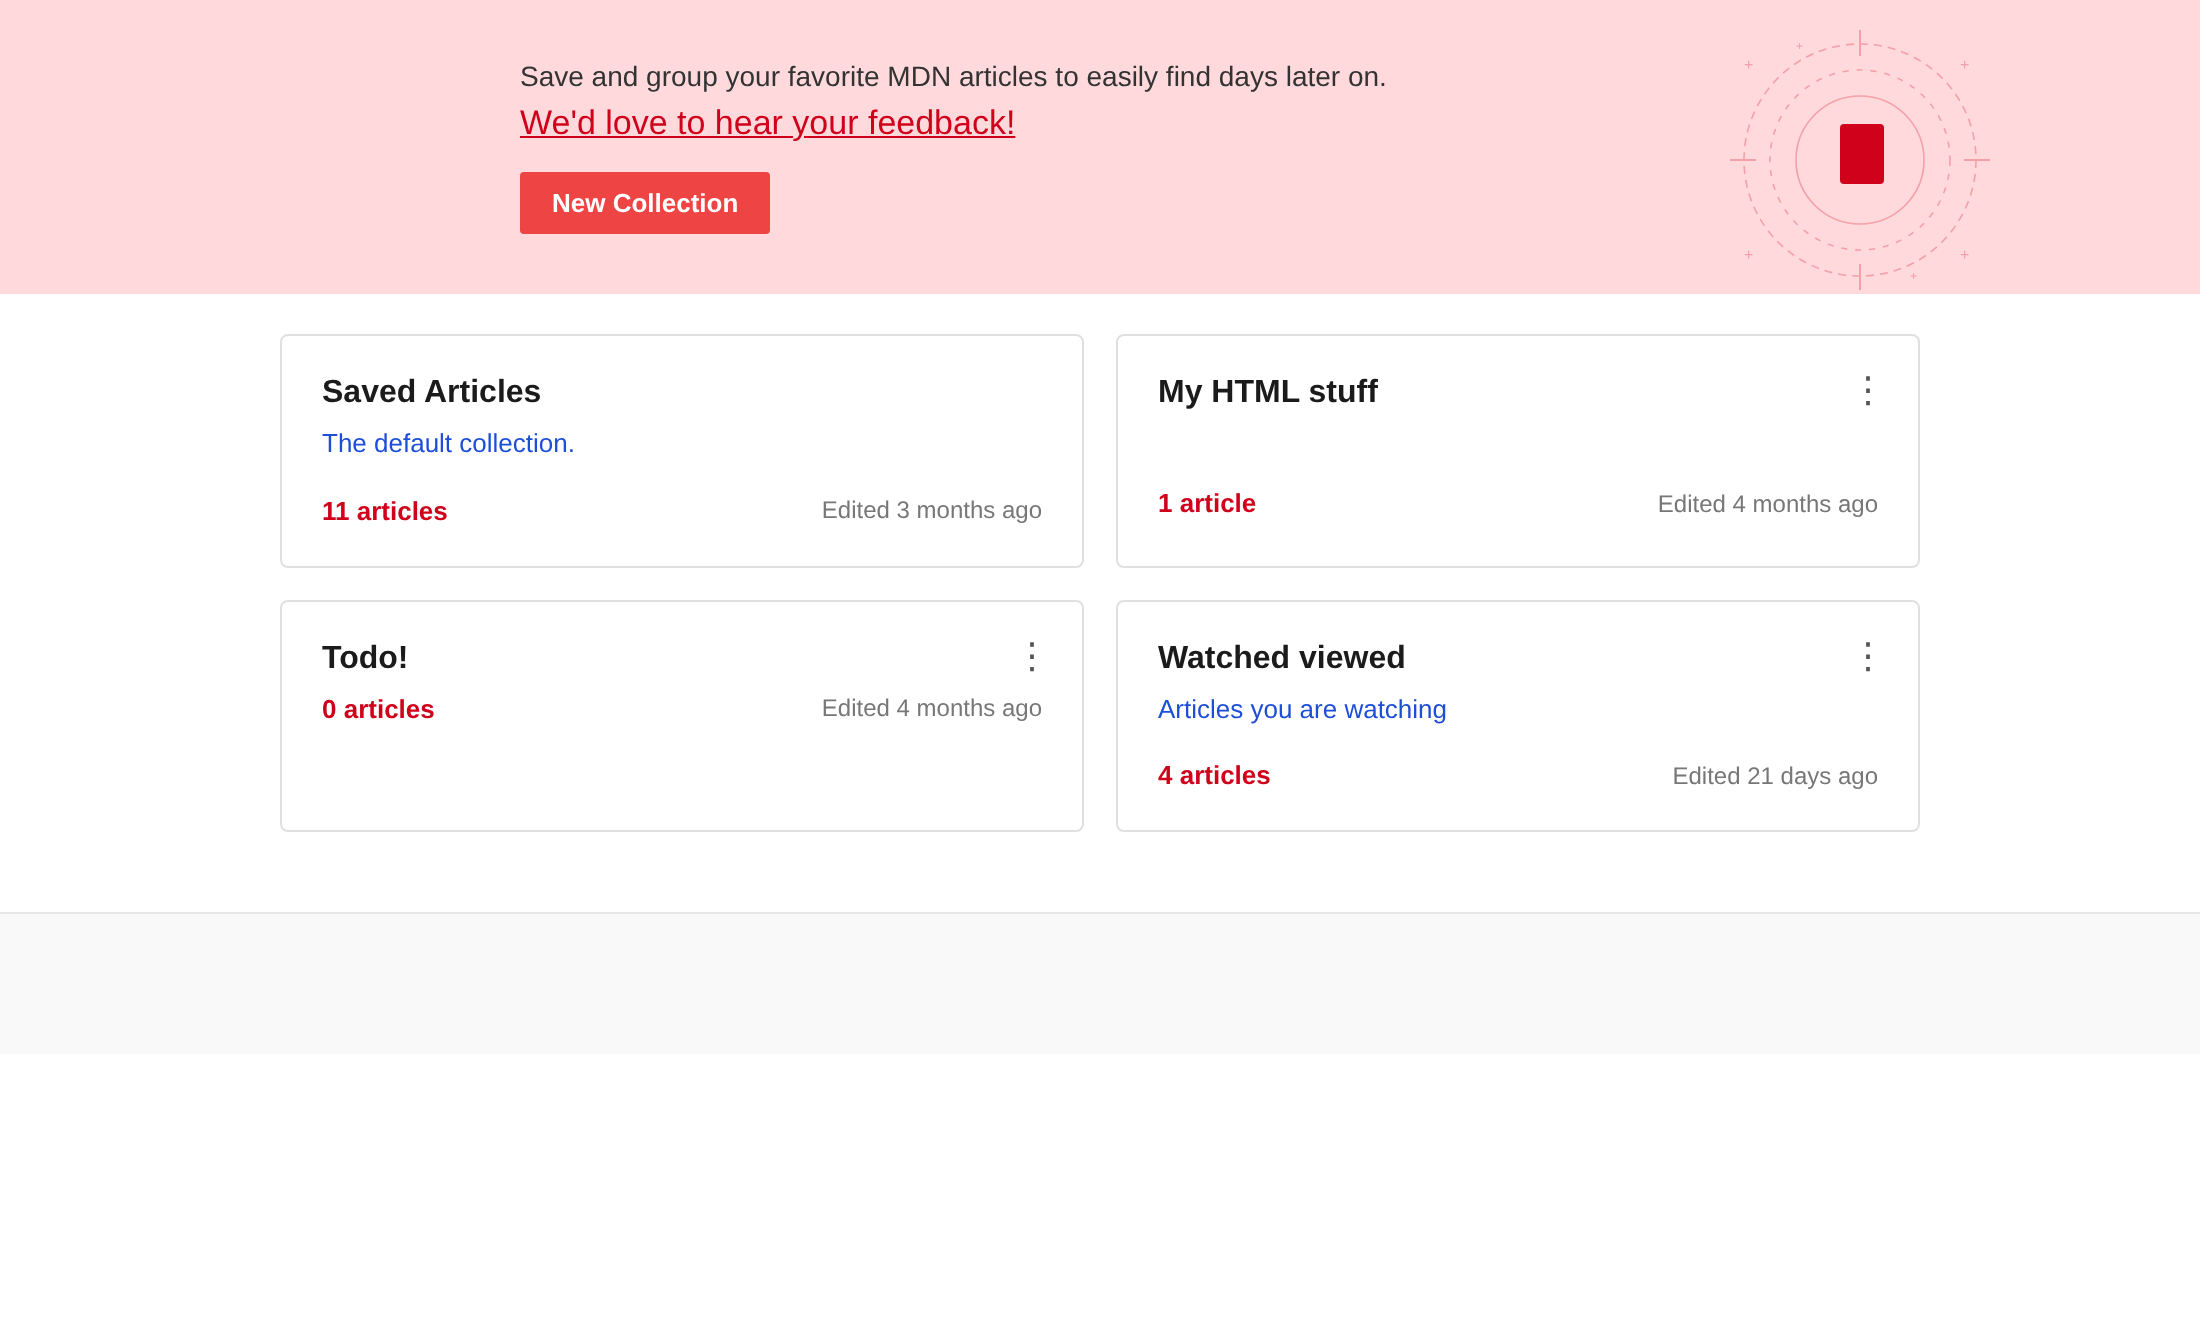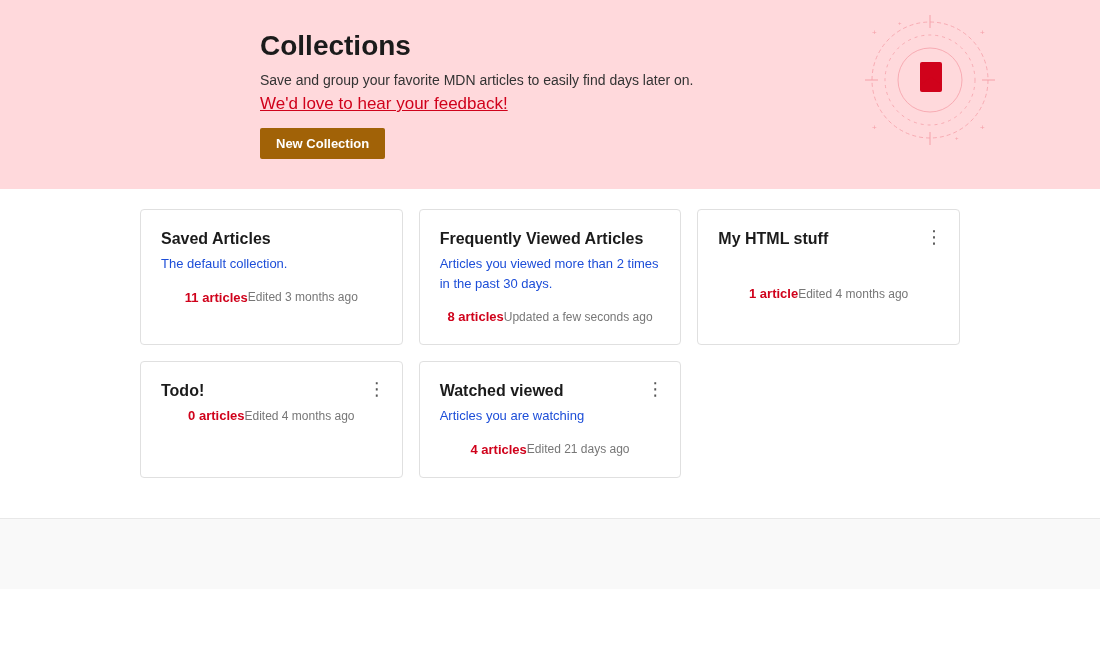--- a/index.html
+++ b/index.html
@@ -13,21 +13,21 @@
       overflow: hidden;
       min-height: 140px;
     }
     .hero-content { position: relative; z-index: 2; }
     .hero h1 { font-size: 28px; font-weight: 700; margin-bottom: 10px; }
     .hero p { font-size: 14px; color: #333; margin-bottom: 6px; }
     .hero a { color: #d0021b; text-decoration: underline; font-size: 17px; }
     .hero-btn {
       display: inline-block;
       margin-top: 14px;
-      background: #a16207;
+      background: #ef4444;
       color: #fff;
       border: none;
       padding: 8px 16px;
       font-size: 13px;
       font-weight: 600;
       cursor: pointer;
       border-radius: 2px;
     }
     .hero-decoration {
       position: absolute;
@@ -37,36 +37,36 @@
       height: 140px;
       z-index: 1;
     }
 
     
     .main { max-width: 860px; margin: 0 auto; padding: 20px 20px 40px; }
 
     
     .collections-grid {
       display: grid;
-      grid-template-columns: 1fr 1fr 1fr;
+      grid-template-columns: 1fr 1fr;
       gap: 16px;
     }
 
     .collection-card {
       background: #fff;
       border: 1px solid #e0e0e0;
       border-radius: 4px;
       padding: 20px;
       position: relative;
     }
     .collection-card h2 { font-size: 16px; font-weight: 700; margin-bottom: 6px; }
     .collection-card .description { font-size: 13px; color: #1d4ed8; line-height: 1.5; margin-bottom: 16px; }
     .card-footer {
       display: flex;
-      justify-content: center;
+      justify-content: space-between;
       align-items: center;
       margin-top: 8px;
     }
     .article-count { color: #d0021b; font-size: 13px; font-weight: 600; }
     .edited-time { font-size: 12px; color: #777; }
     .card-menu-btn {
       position: absolute;
       top: 18px;
       right: 16px;
       background: none;
@@ -82,21 +82,20 @@
       background: #f9f9f9;
       border-top: 1px solid #e8e8e8;
       padding: 40px 60px 30px;
     }
   </style>
 </head>
 <body>
 
 <div class="hero">
   <div class="hero-content">
-    <h1>Collections</h1>
     <p>Save and group your favorite MDN articles to easily find days later on.</p>
     <a href="#">We'd love to hear your feedback!</a>
     <br>
     <button class="hero-btn">New Collection</button>
   </div>
 
   <svg class="hero-decoration" viewBox="0 0 200 140" xmlns="http://www.w3.org/2000/svg">
 
     <circle cx="110" cy="70" r="58" fill="none" stroke="#f5a0a8" stroke-width="0.8" stroke-dasharray="4 3"></circle>
     <circle cx="110" cy="70" r="45" fill="none" stroke="#f5a0a8" stroke-width="0.8" stroke-dasharray="3 4"></circle>
@@ -123,28 +122,20 @@
   <div class="collections-grid" id="collections-grid">
   <div class="collection-card">
         <h2>Saved Articles</h2>
         <p class="description">The default collection.</p>
         <div class="card-footer">
           <span class="article-count">11 articles</span>
           <span class="edited-time">Edited 3 months ago</span>
         </div>
       </div>
       <div class="collection-card">
-        <h2>Frequently Viewed Articles</h2>
-        <p class="description">Articles you viewed more than 2 times in the past 30 days.</p>
-        <div class="card-footer">
-          <span class="article-count">8 articles</span>
-          <span class="edited-time">Updated a few seconds ago</span>
-        </div>
-      </div>
-      <div class="collection-card">
         <button class="card-menu-btn">⋮</button>
         <h2>My HTML stuff</h2>
         <div style="height: 24px;"></div>
         <div class="card-footer">
           <span class="article-count">1 article</span>
           <span class="edited-time">Edited 4 months ago</span>
         </div>
       </div>
       <div class="collection-card">
         <button class="card-menu-btn">⋮</button>

